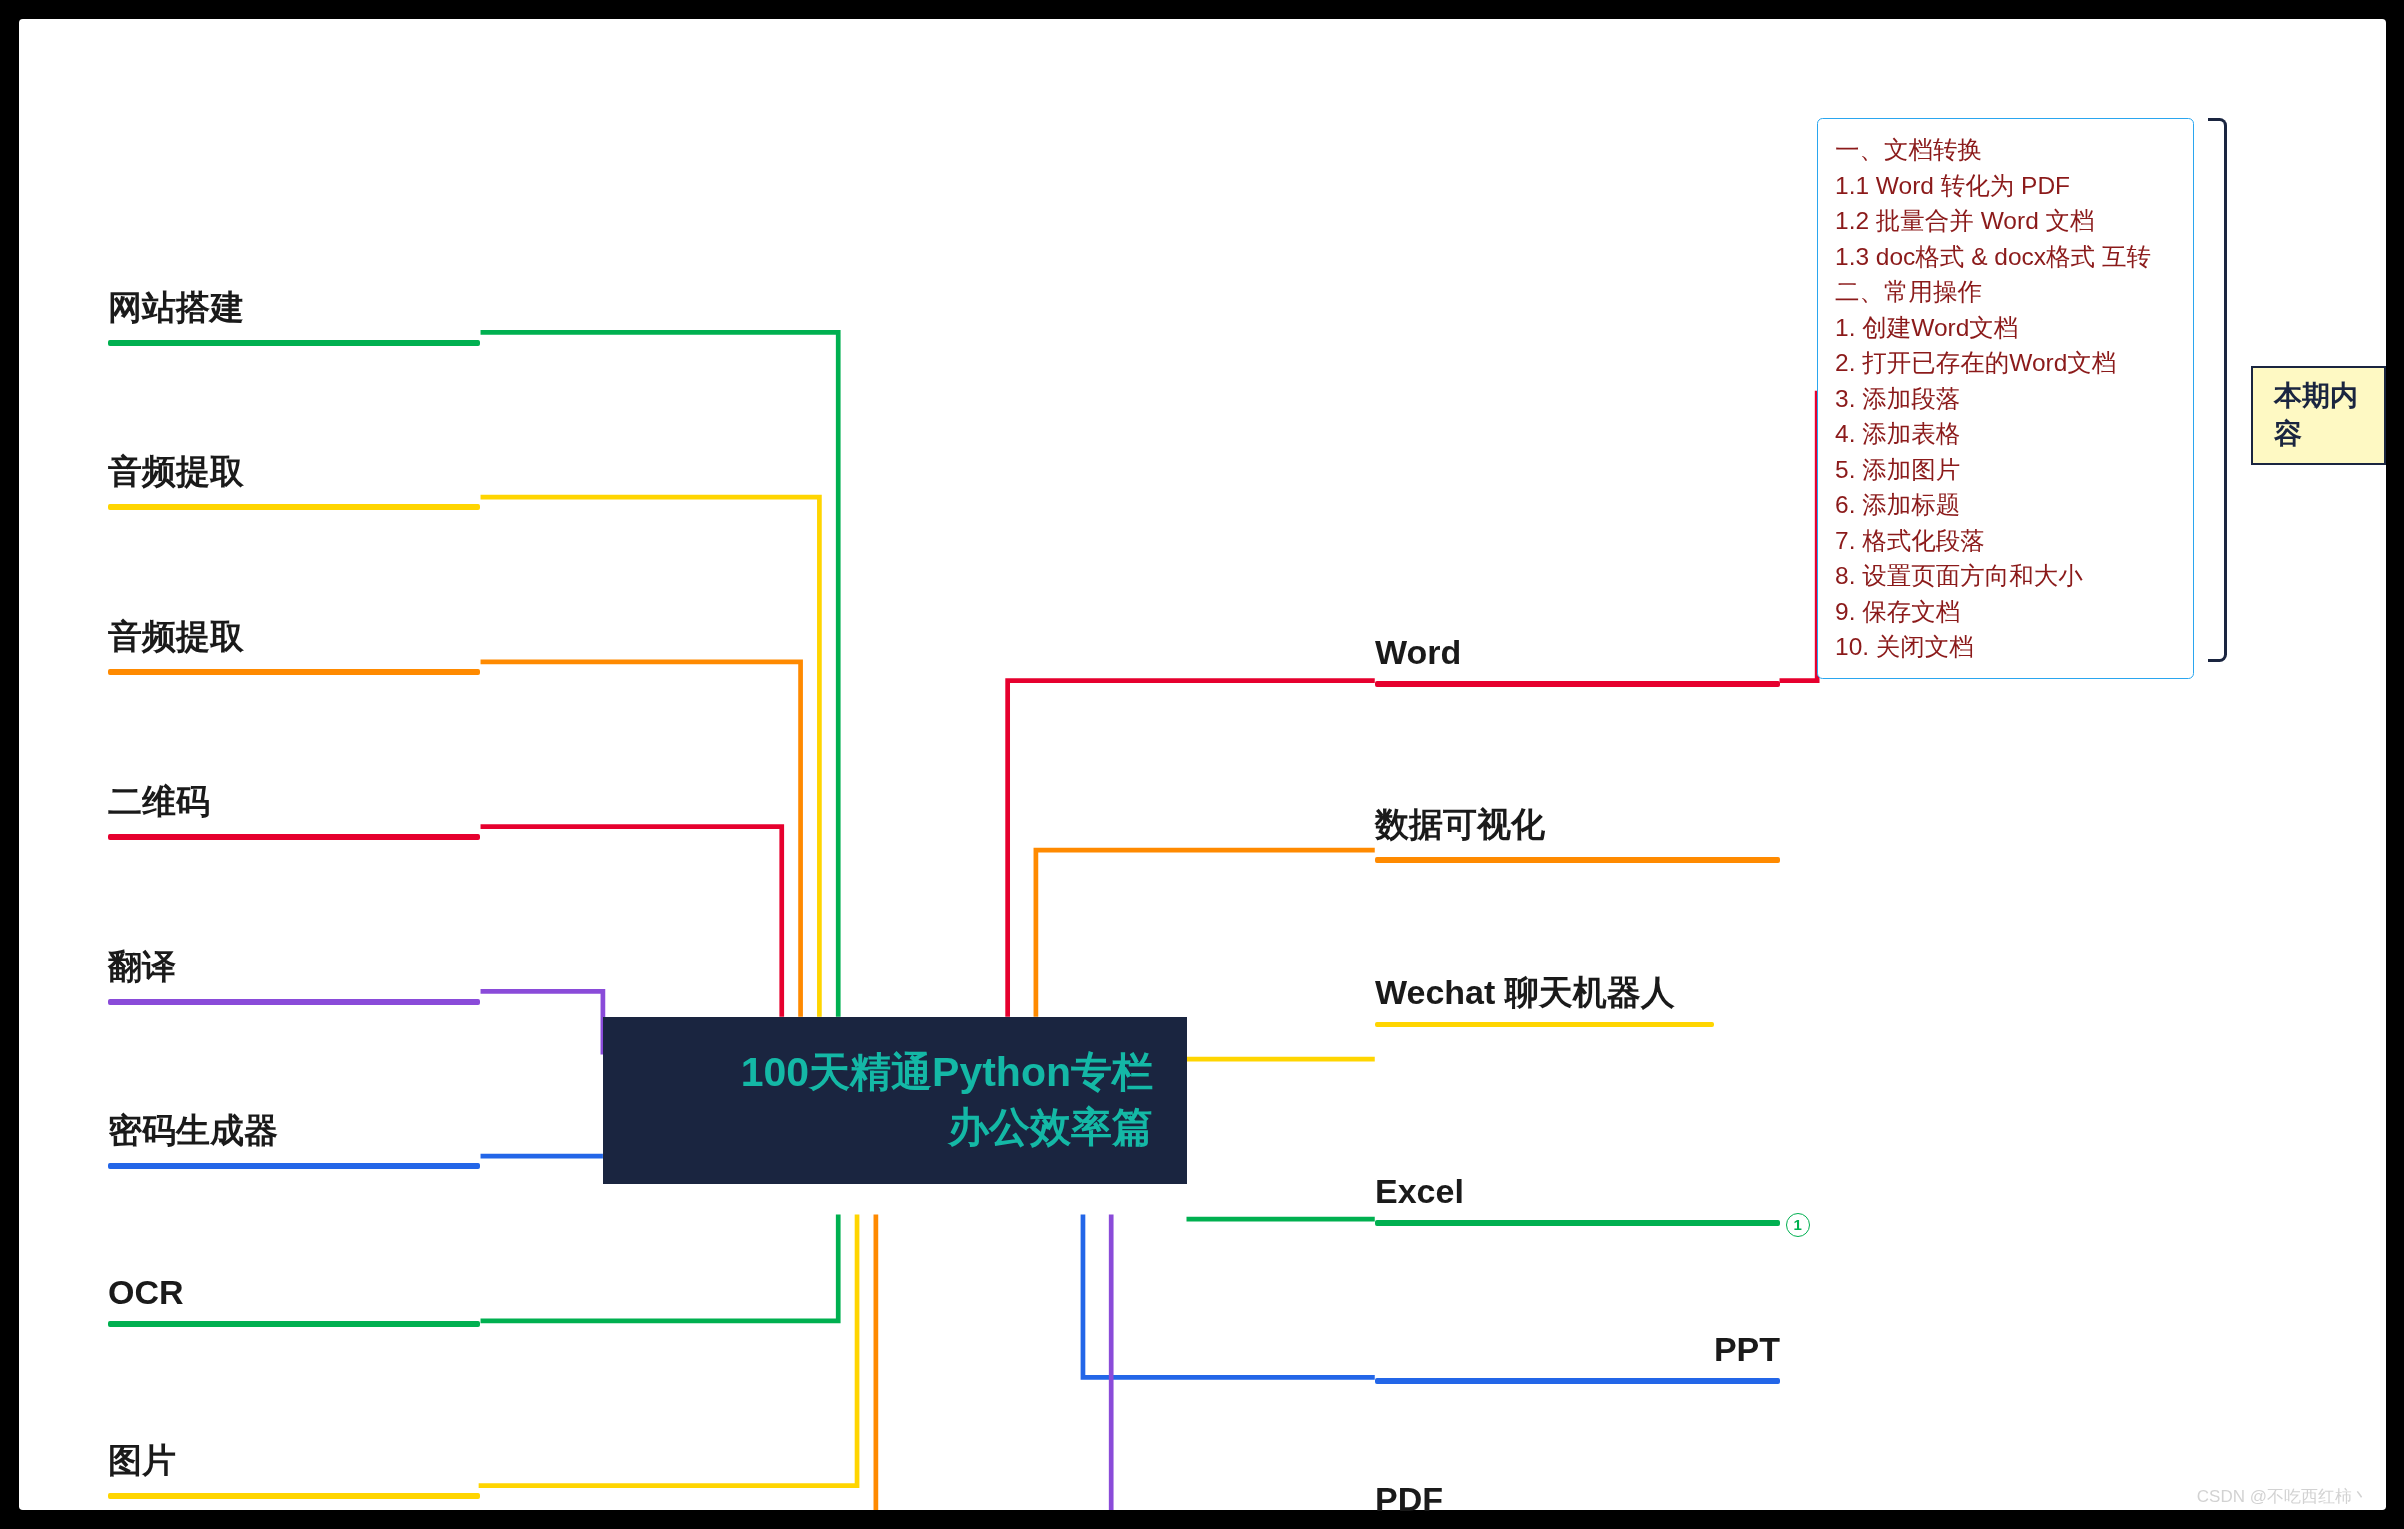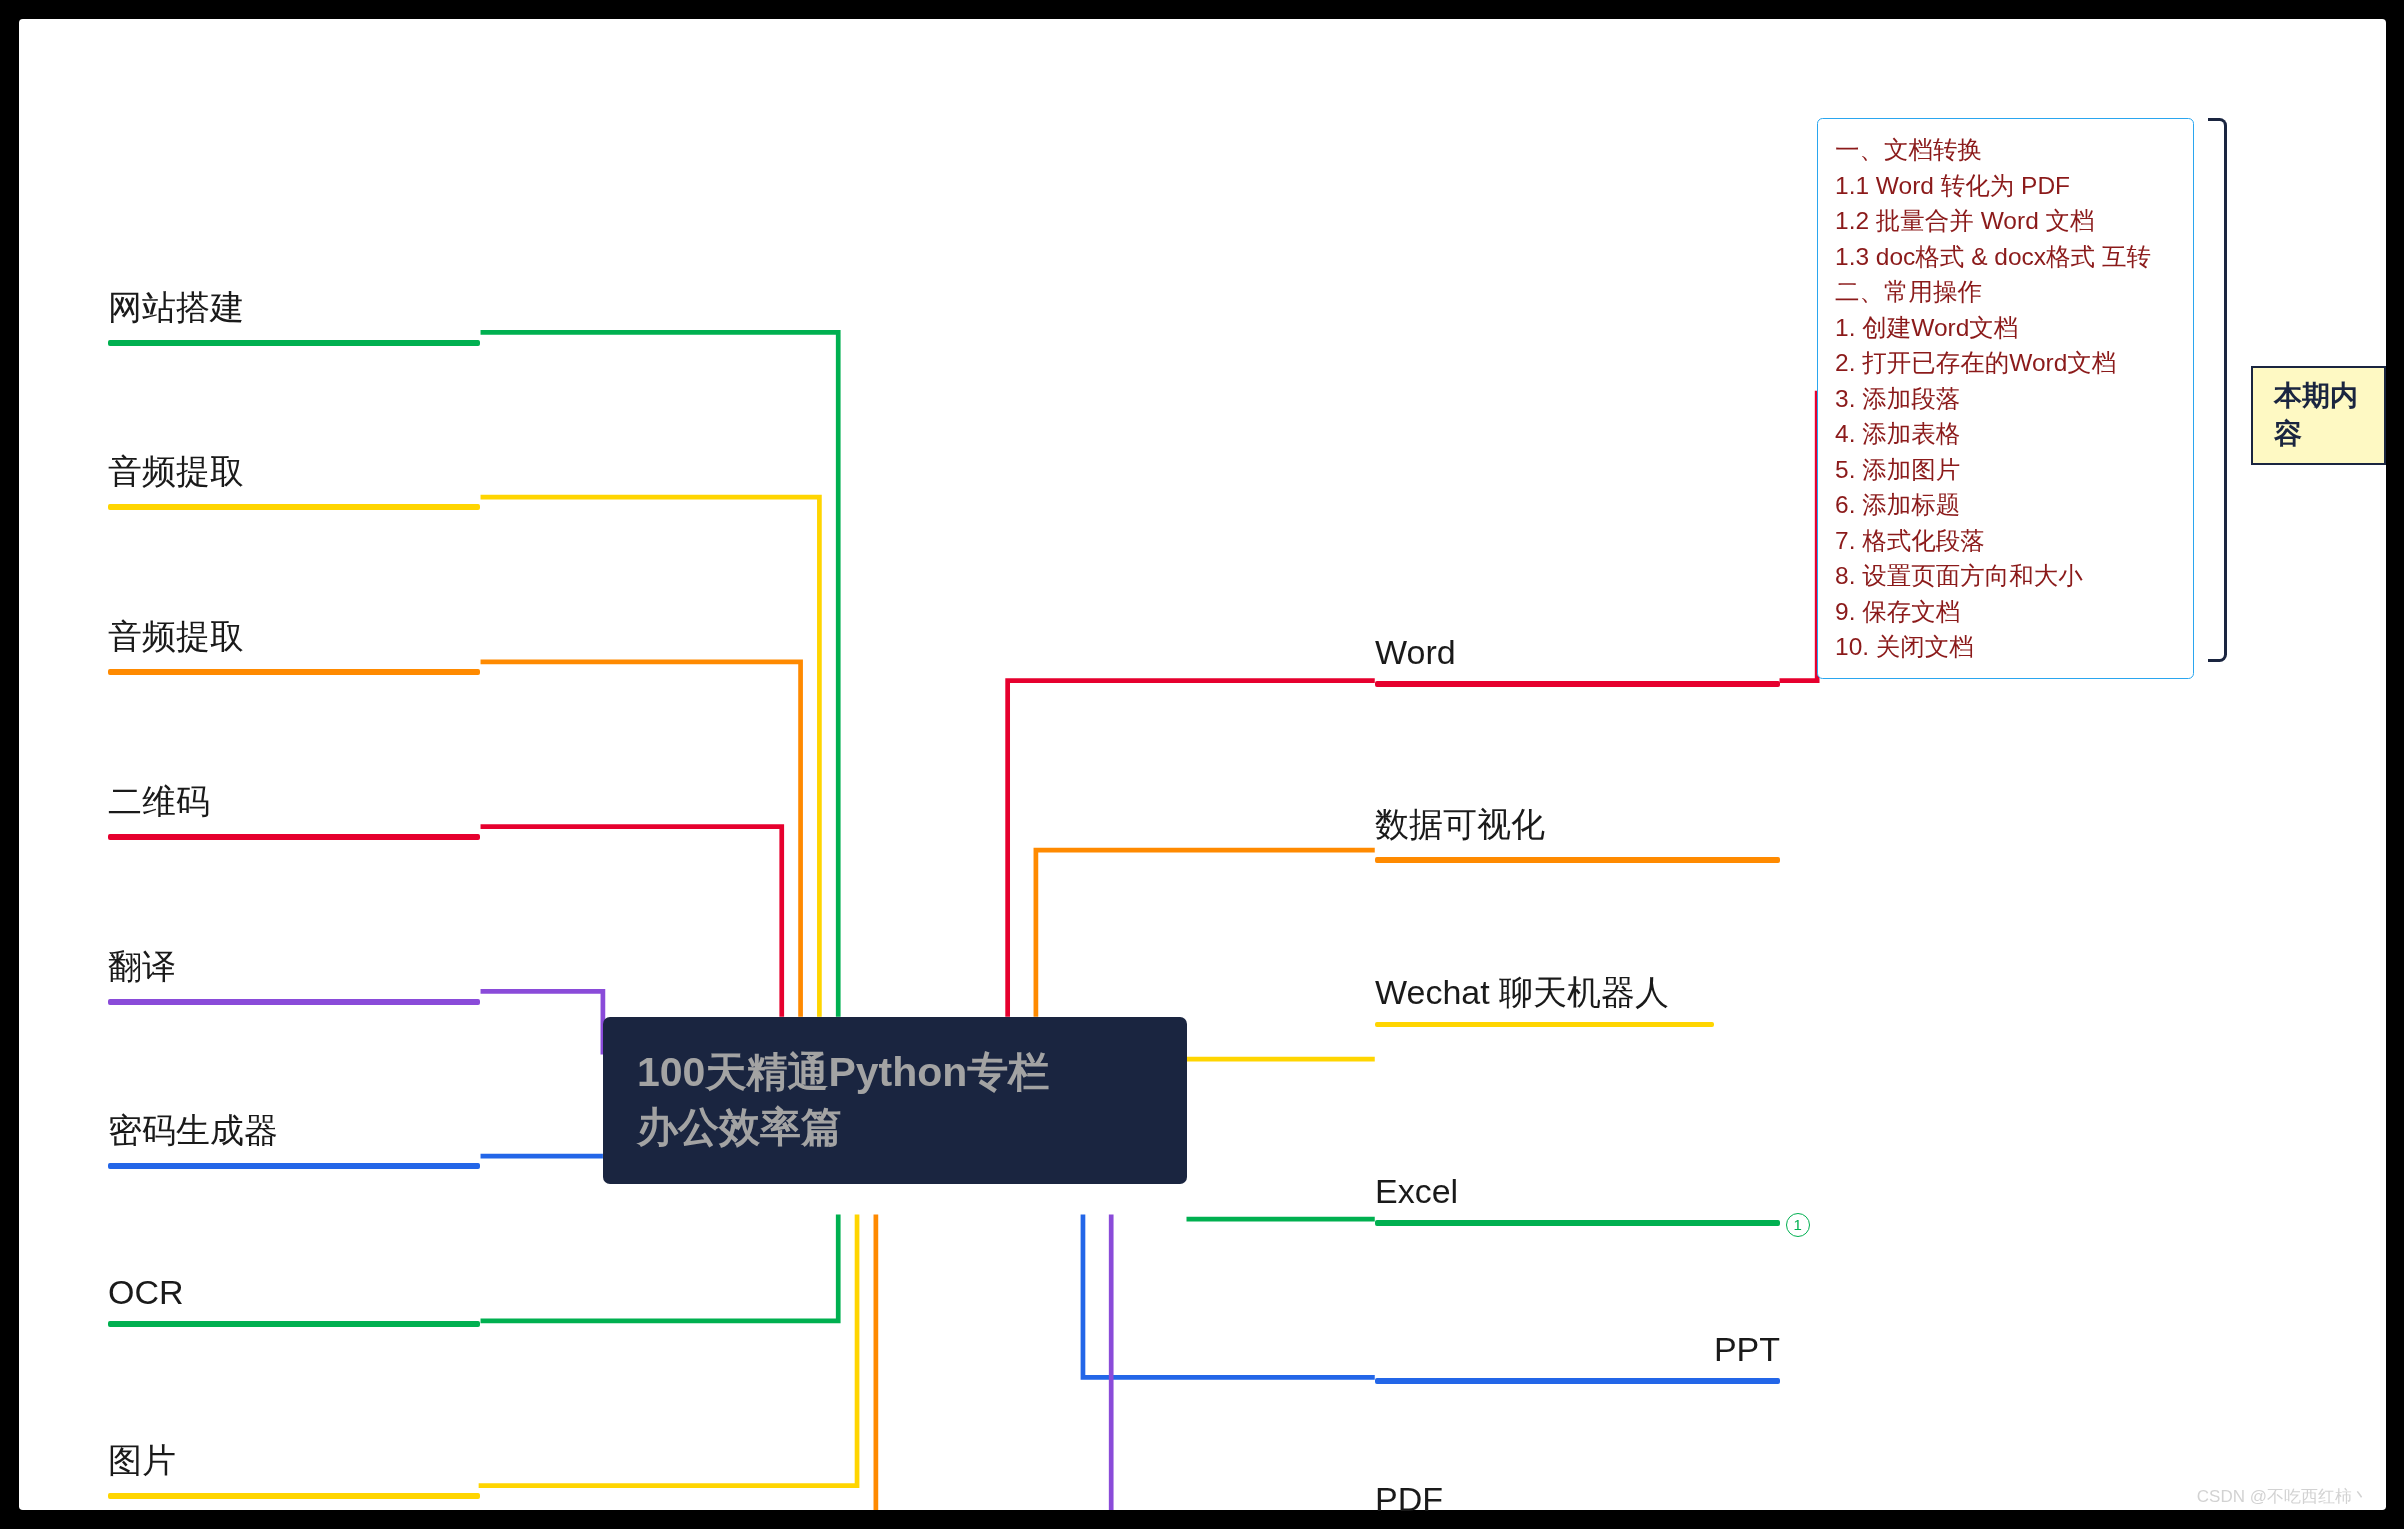--- a/index.html
+++ b/index.html
@@ -19,32 +19,32 @@
     }
     svg.connectors {
       position: absolute;
       top: 0; left: 0;
       width: 100%; height: 100%;
       pointer-events: none;
     }
     .central {
       position: absolute;
       background: #1a2540;
-      color: #a3a3a3;
+      color: #14b8a6;
       font-size: 41px;
       font-weight: 600;
-      text-align: left;
+      text-align: right;
       padding: 28px 34px;
-      border-radius: 7px;
+      border-radius: 0;
       line-height: 1.35;
     }
     .node {
       position: absolute;
       font-size: 34px;
-      font-weight: 400;
+      font-weight: 700;
       color: #1a1a1a;
       white-space: nowrap;
     }
     .node.multi {
       width: 320px;
       white-space: normal;
       line-height: 1.3;
     }
     .node .underline {
       position: absolute;

